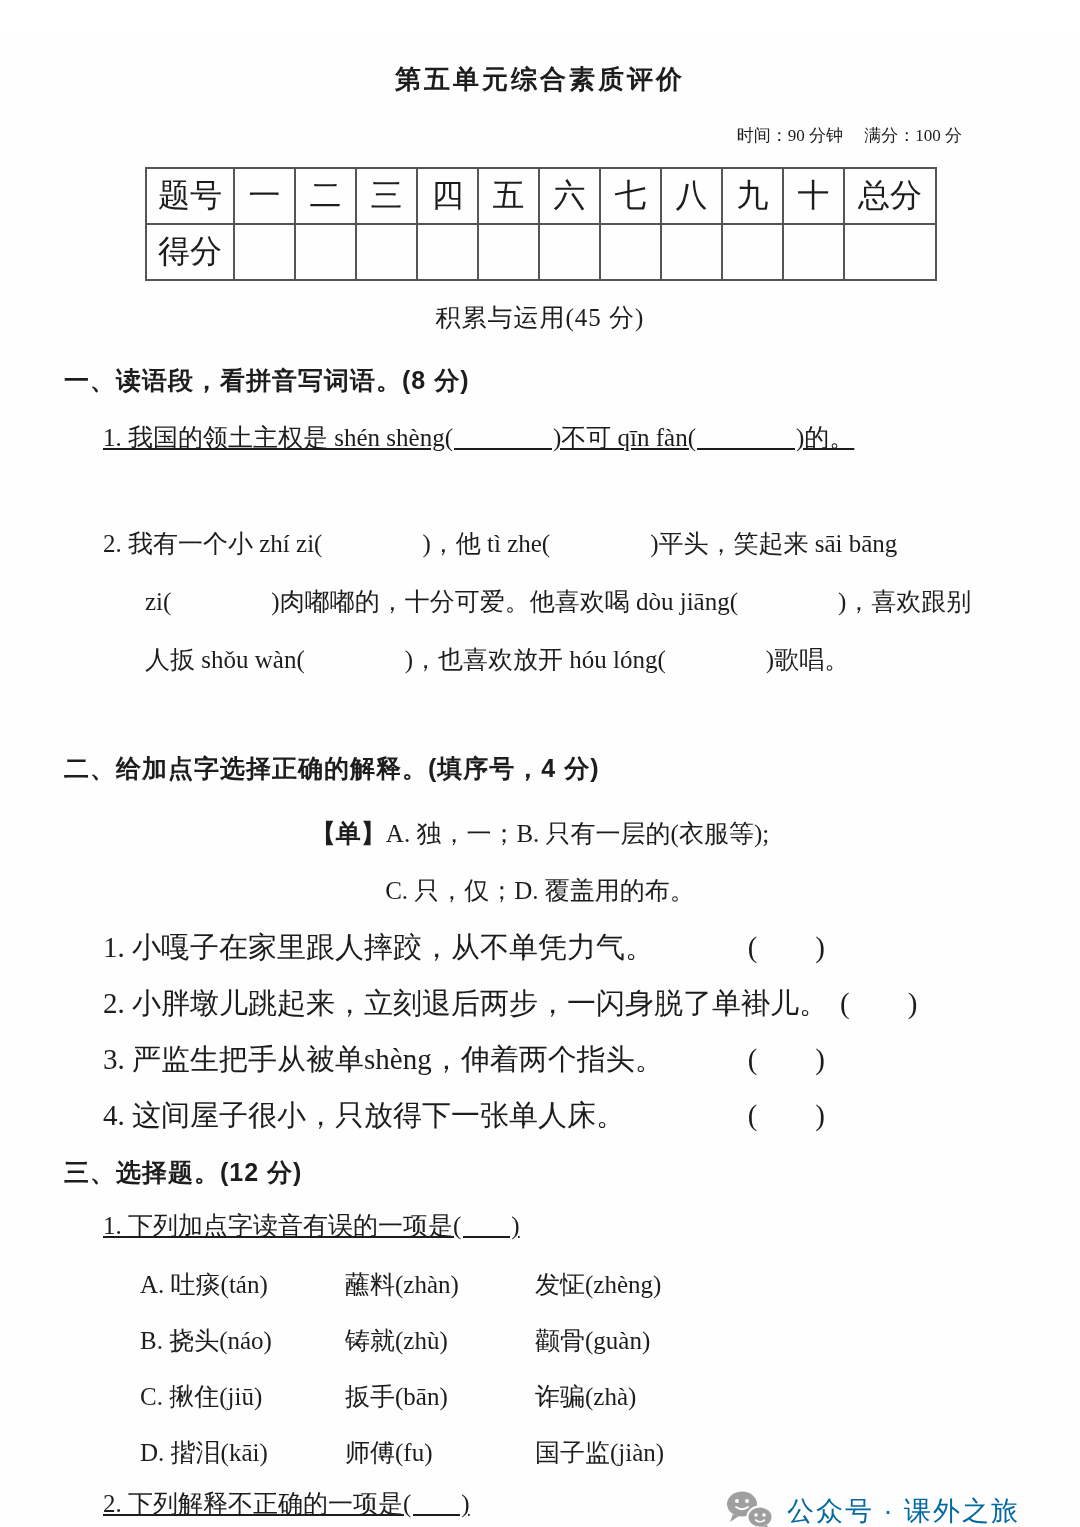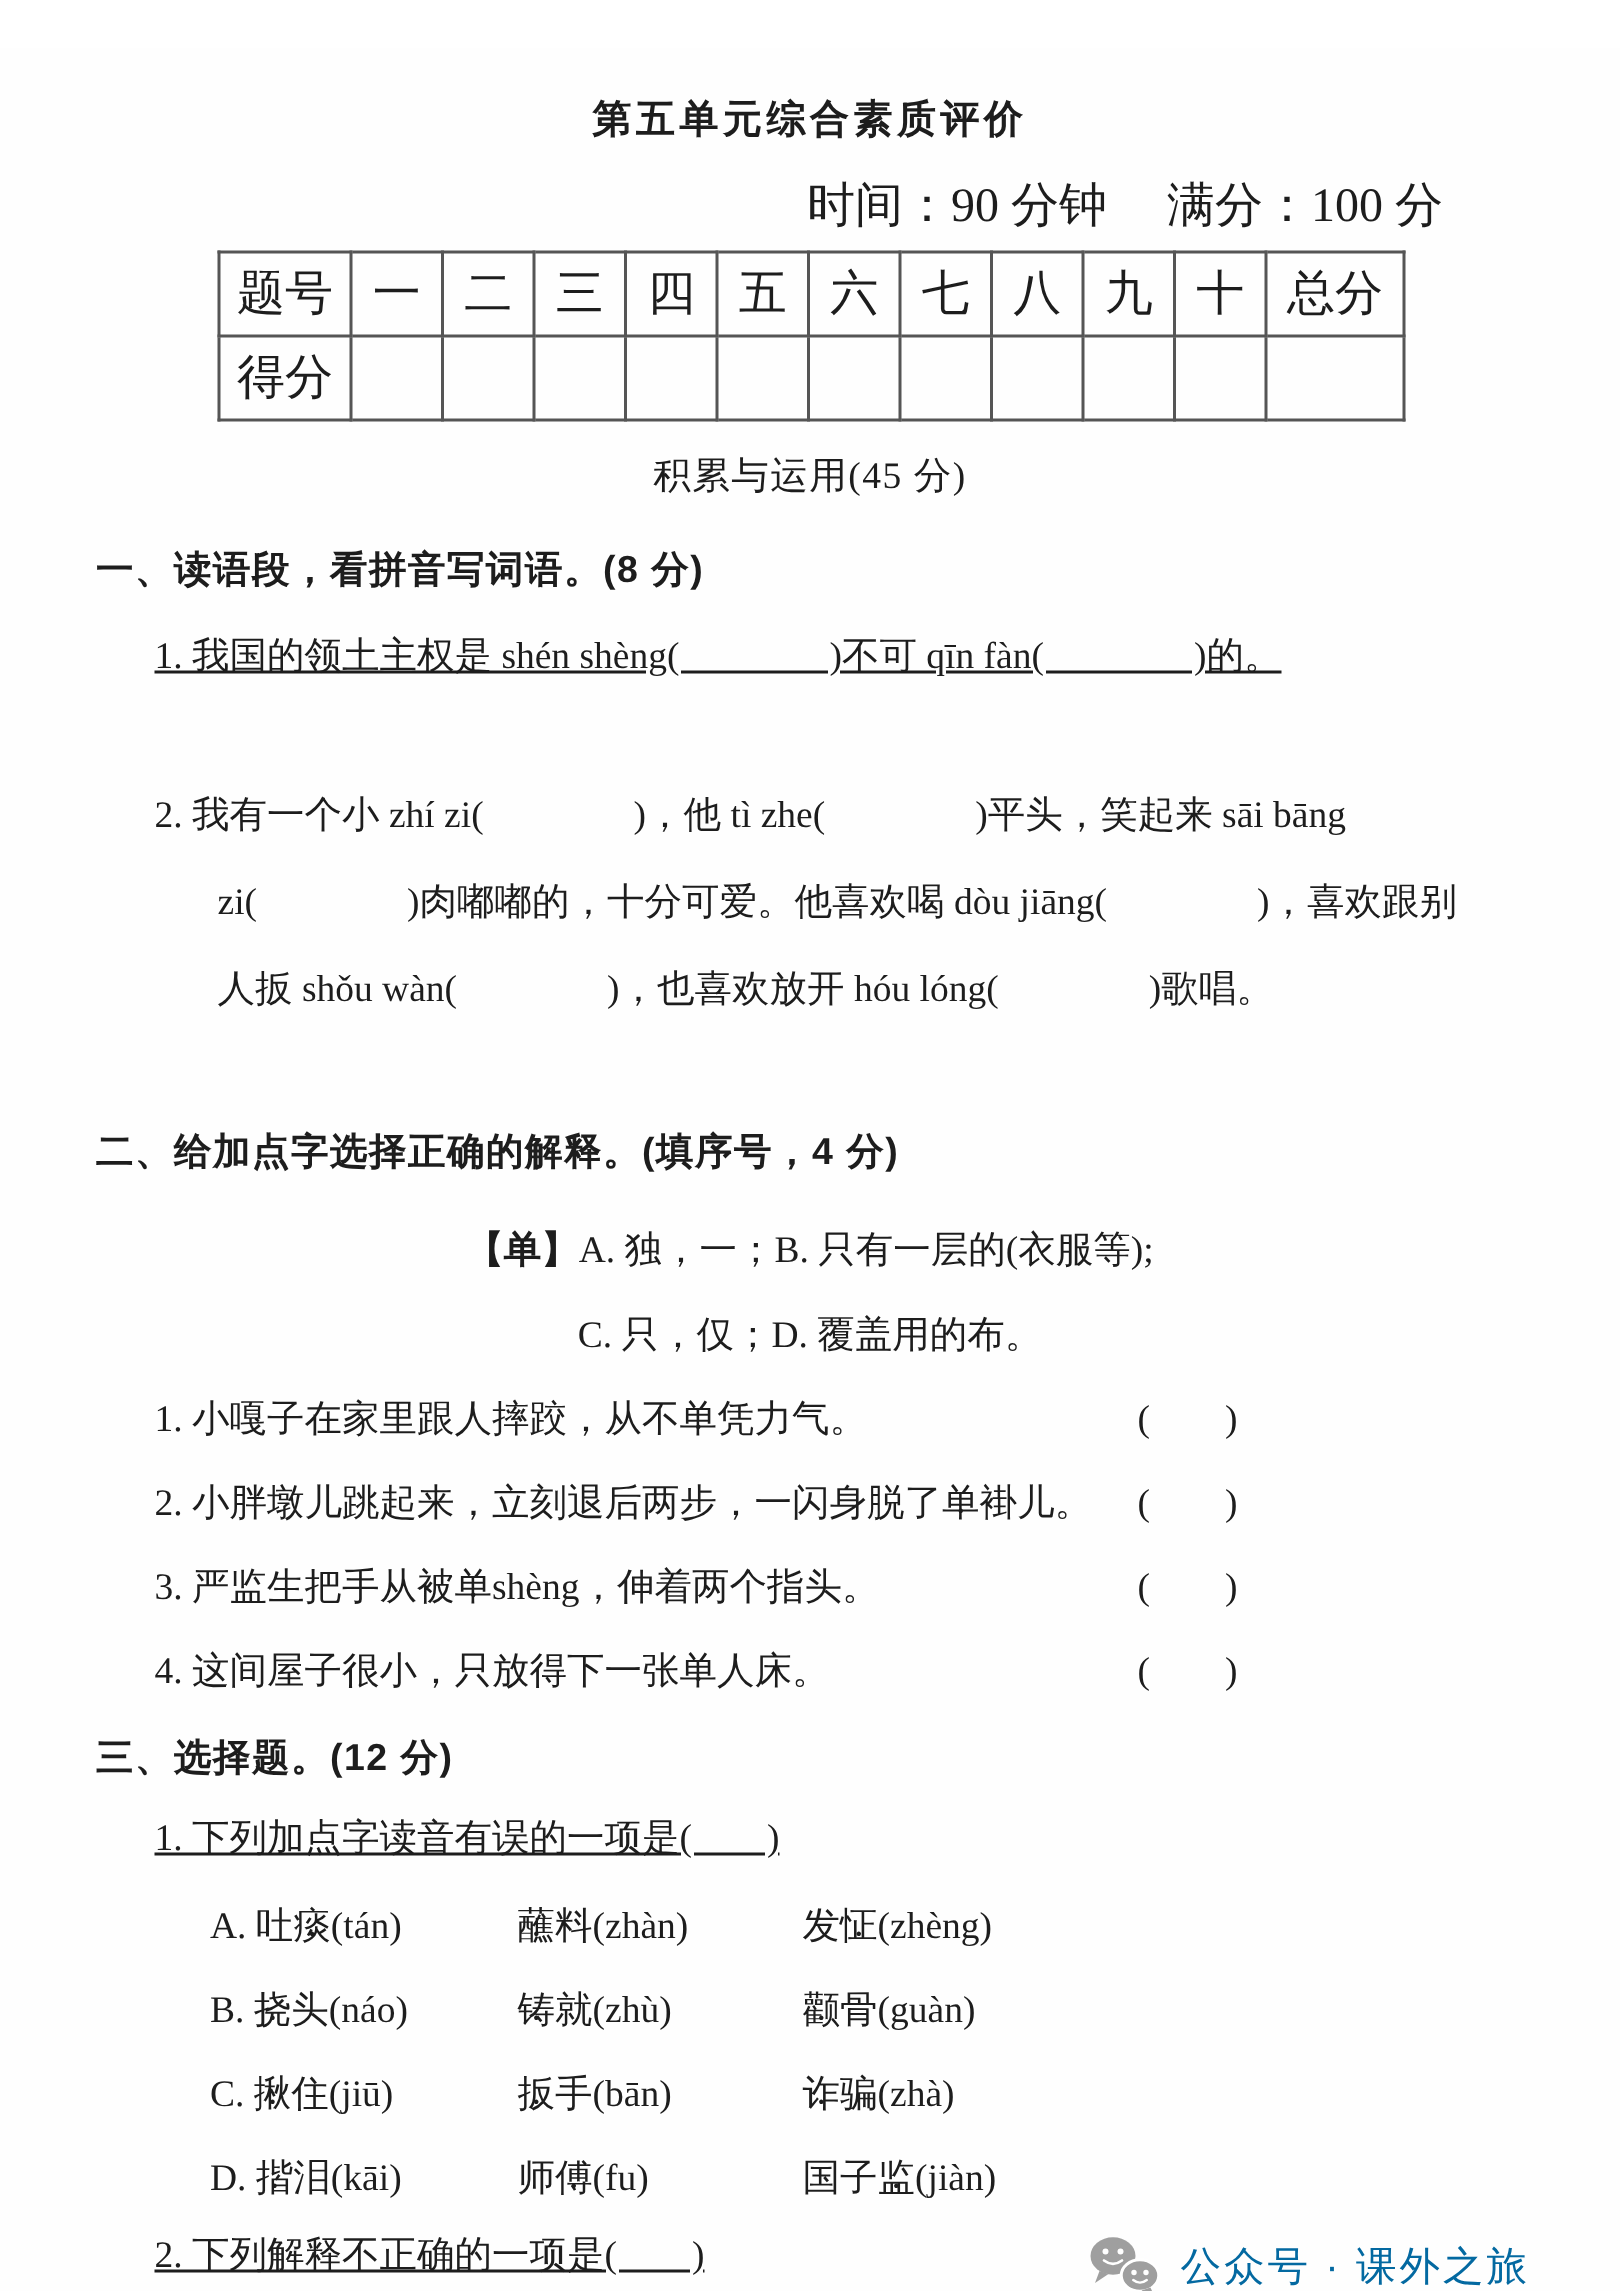--- a/index.html
+++ b/index.html
@@ -1,37 +1,37 @@
 <!DOCTYPE html>
 <html><head>
 <meta charset="utf-8">
 <style>
   html,body{margin:0;padding:0;background:#ffffff;}
   .page{position:relative;width:1080px;height:1527px;background:#fefefe;overflow:hidden;
         font-family:"Liberation Serif",serif;color:#1d1d1d;margin-top:32px;}
   .title{padding-top:30px;text-align:center;font-family:"Liberation Sans",sans-serif;
          font-weight:bold;font-size:26px;letter-spacing:3px;}
-  .meta{margin-top:24px;text-align:right;padding-right:118px;font-size:32px;line-height:30px;}
+  .meta{margin-top:24px;text-align:right;padding-right:118px;font-size:17px;line-height:30px;}
   table.score-table{border-collapse:collapse;margin:16px 0 0 145px;table-layout:fixed;width:790px;}
   table.score-table td{border:2px solid #555;height:54px;text-align:center;font-size:32px;padding:0;}
   .banner{margin-top:20px;text-align:center;font-size:25px;letter-spacing:1px;line-height:34px;}
   .sec-heading{font-family:"Liberation Sans",sans-serif;font-weight:bold;font-size:25px;
                margin-left:64px;letter-spacing:1px;line-height:30px;}
   .h1x{margin-top:30px;} .h2x{margin-top:64px;} .h3x{margin-top:14px;}
   .q-line{font-size:25px;margin-left:103px;white-space:nowrap;line-height:30px;text-decoration:underline;}
   .q1x{margin-top:28px;}
   .q2block{margin:62px 0 0 103px;}
   .q2block .l{line-height:58px;font-size:25px;white-space:nowrap;}
   .q2block .cont{padding-left:42px;}
   .center-line{text-align:center;font-size:25px;line-height:57px;white-space:nowrap;}
   .gl1{margin-top:22px;}
   .seg-bold{font-family:"Liberation Sans",sans-serif;font-weight:bold;}
   .items{margin:0 0 0 103px;width:722px;}
   .item-row{display:flex;justify-content:space-between;align-items:center;height:56px;
-            line-height:56px;font-size:25px;white-space:nowrap;}
+            line-height:56px;font-size:29px;white-space:nowrap;}
   .ans{margin-left:12px;}
   .dot-char{position:relative;display:inline-block;}
   .dot-char::after{content:"•";position:absolute;left:50%;transform:translateX(-50%);
                    top:2.05em;font-size:0.5em;line-height:1;color:#1d1d1d;}
   .p3q{margin-top:24px;}
   .p3q2{margin-top:8px;}
   .options{margin:16px 0 0 140px;}
   .opt-row{display:flex;height:56px;line-height:56px;font-size:25px;white-space:nowrap;}
   .opt-c1{width:205px;} .opt-c2{width:190px;} .opt-c3{flex:1;}
   .watermark{position:absolute;right:60px;bottom:26px;display:flex;align-items:center;gap:10px;

